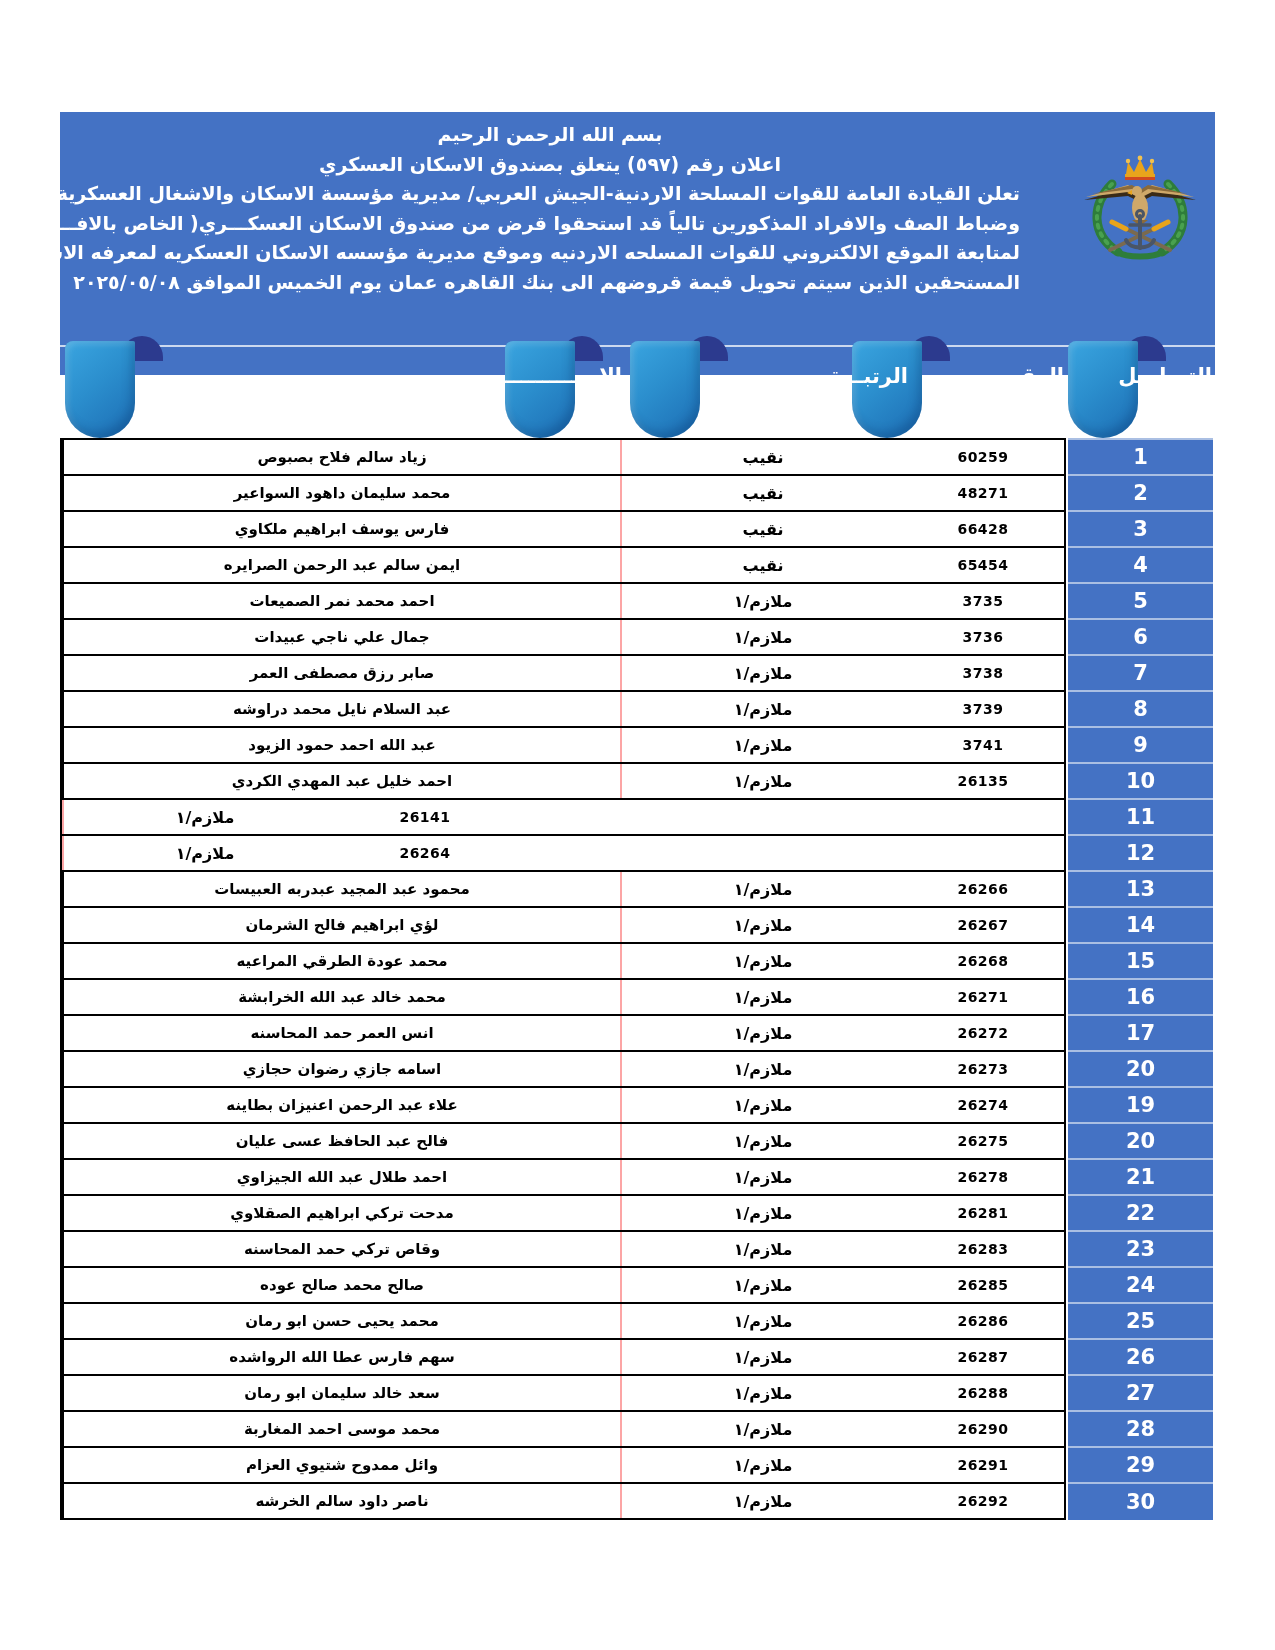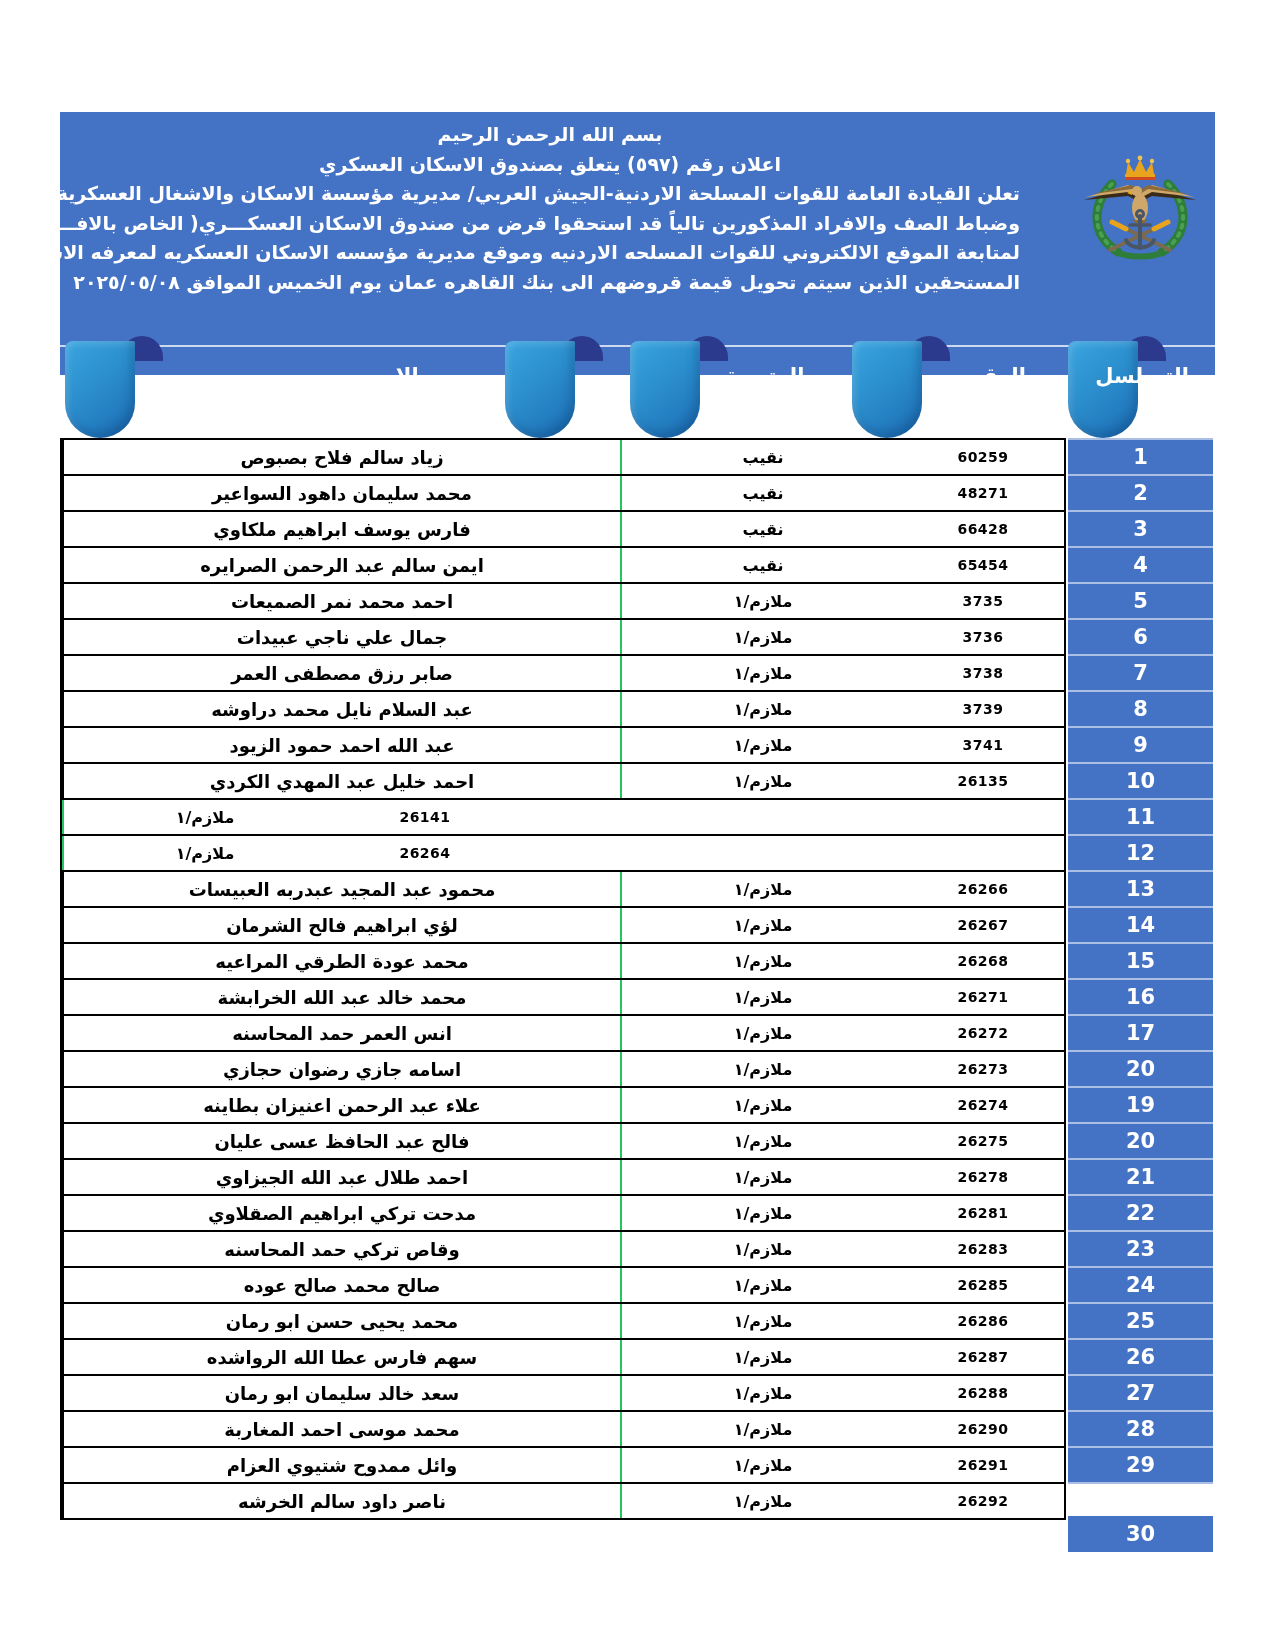--- a/index.html
+++ b/index.html
@@ -11,21 +11,21 @@
   .panel { position:absolute; left:60px; top:112px; width:1155px; height:263px; background:#4472c4; }
   .announce {
     position:absolute; left:20px; top:8px; width:940px;
     color:#ffffff; font-weight:bold; font-size:19px; line-height:29.6px;
     text-align:center; direction:rtl;
   }
   .announce div { white-space:nowrap; }
   .hline { position:absolute; left:0; top:233px; width:100%; height:2px; background:#ccd9ef; }
   .colhead {
     position:absolute; top:244px; height:40px; line-height:40px;
-    color:#ffffff; font-weight:bold; font-size:21px; text-align:center; direction:rtl;
+    color:#ffffff; font-weight:bold; font-size:21px; text-align:right; direction:rtl;
   }
   #ch-name   { left:2px;    width:560px; }
   #ch-rank   { left:562px;  width:286px; }
   #ch-number { left:848px;  width:156px; }
   #ch-serial { left:1012px; width:140px; }
   
   .ribbon { position:absolute; top:224px; width:100px; height:102px; }
   .ribbon .curl {
     position:absolute; left:56px; top:0; width:42px; height:25px;
     background:#2c3a8e; border-radius:21px 21px 0 0;
@@ -40,31 +40,31 @@
   
   .tbl {
     position:absolute; left:60px; top:438px; width:1006px;
     border:2px solid #000; border-bottom:none; box-sizing:border-box; background:#fff;
   }
   .row { display:flex; height:36px; border-bottom:2px solid #000; box-sizing:border-box; }
   .cell {
     box-sizing:border-box; display:flex; align-items:center; justify-content:center;
     font-weight:bold; color:#000; direction:rtl; overflow:hidden;
   }
-  .c-name { width:558px; border-left:2px solid #000; font-size:18px; }
-  .c-rank { width:284px; border-left:2px solid #22c55e; font-size:16px; }
+  .c-name { width:558px; border-left:2px solid #000; font-size:15px; }
+  .c-rank { width:284px; border-left:2px solid #fca5a5; font-size:16px; }
   .c-num  { width:158px; font-size:14px; direction:ltr; letter-spacing:.5px; }
   
   .serialcol { position:absolute; left:1068px; top:438px; width:145px; border-top:2px solid #aabfe3; box-sizing:border-box; }
   .scell {
     box-sizing:border-box; height:36px; background:#4472c4; border-bottom:2px solid #aabfe3;
     color:#ffffff; font-weight:bold; font-size:21px;
     display:flex; align-items:center; justify-content:center;
   }
-  .scell:last-child { border-bottom:none;margin-top:32px; }
+  .scell:last-child { border-bottom:none; }
 </style>
 </head>
 <body>
 
 <div id="page">
 
   <div class="panel">
 
     <div class="announce">
         <div>بسم الله الرحمن الرحيم</div>

